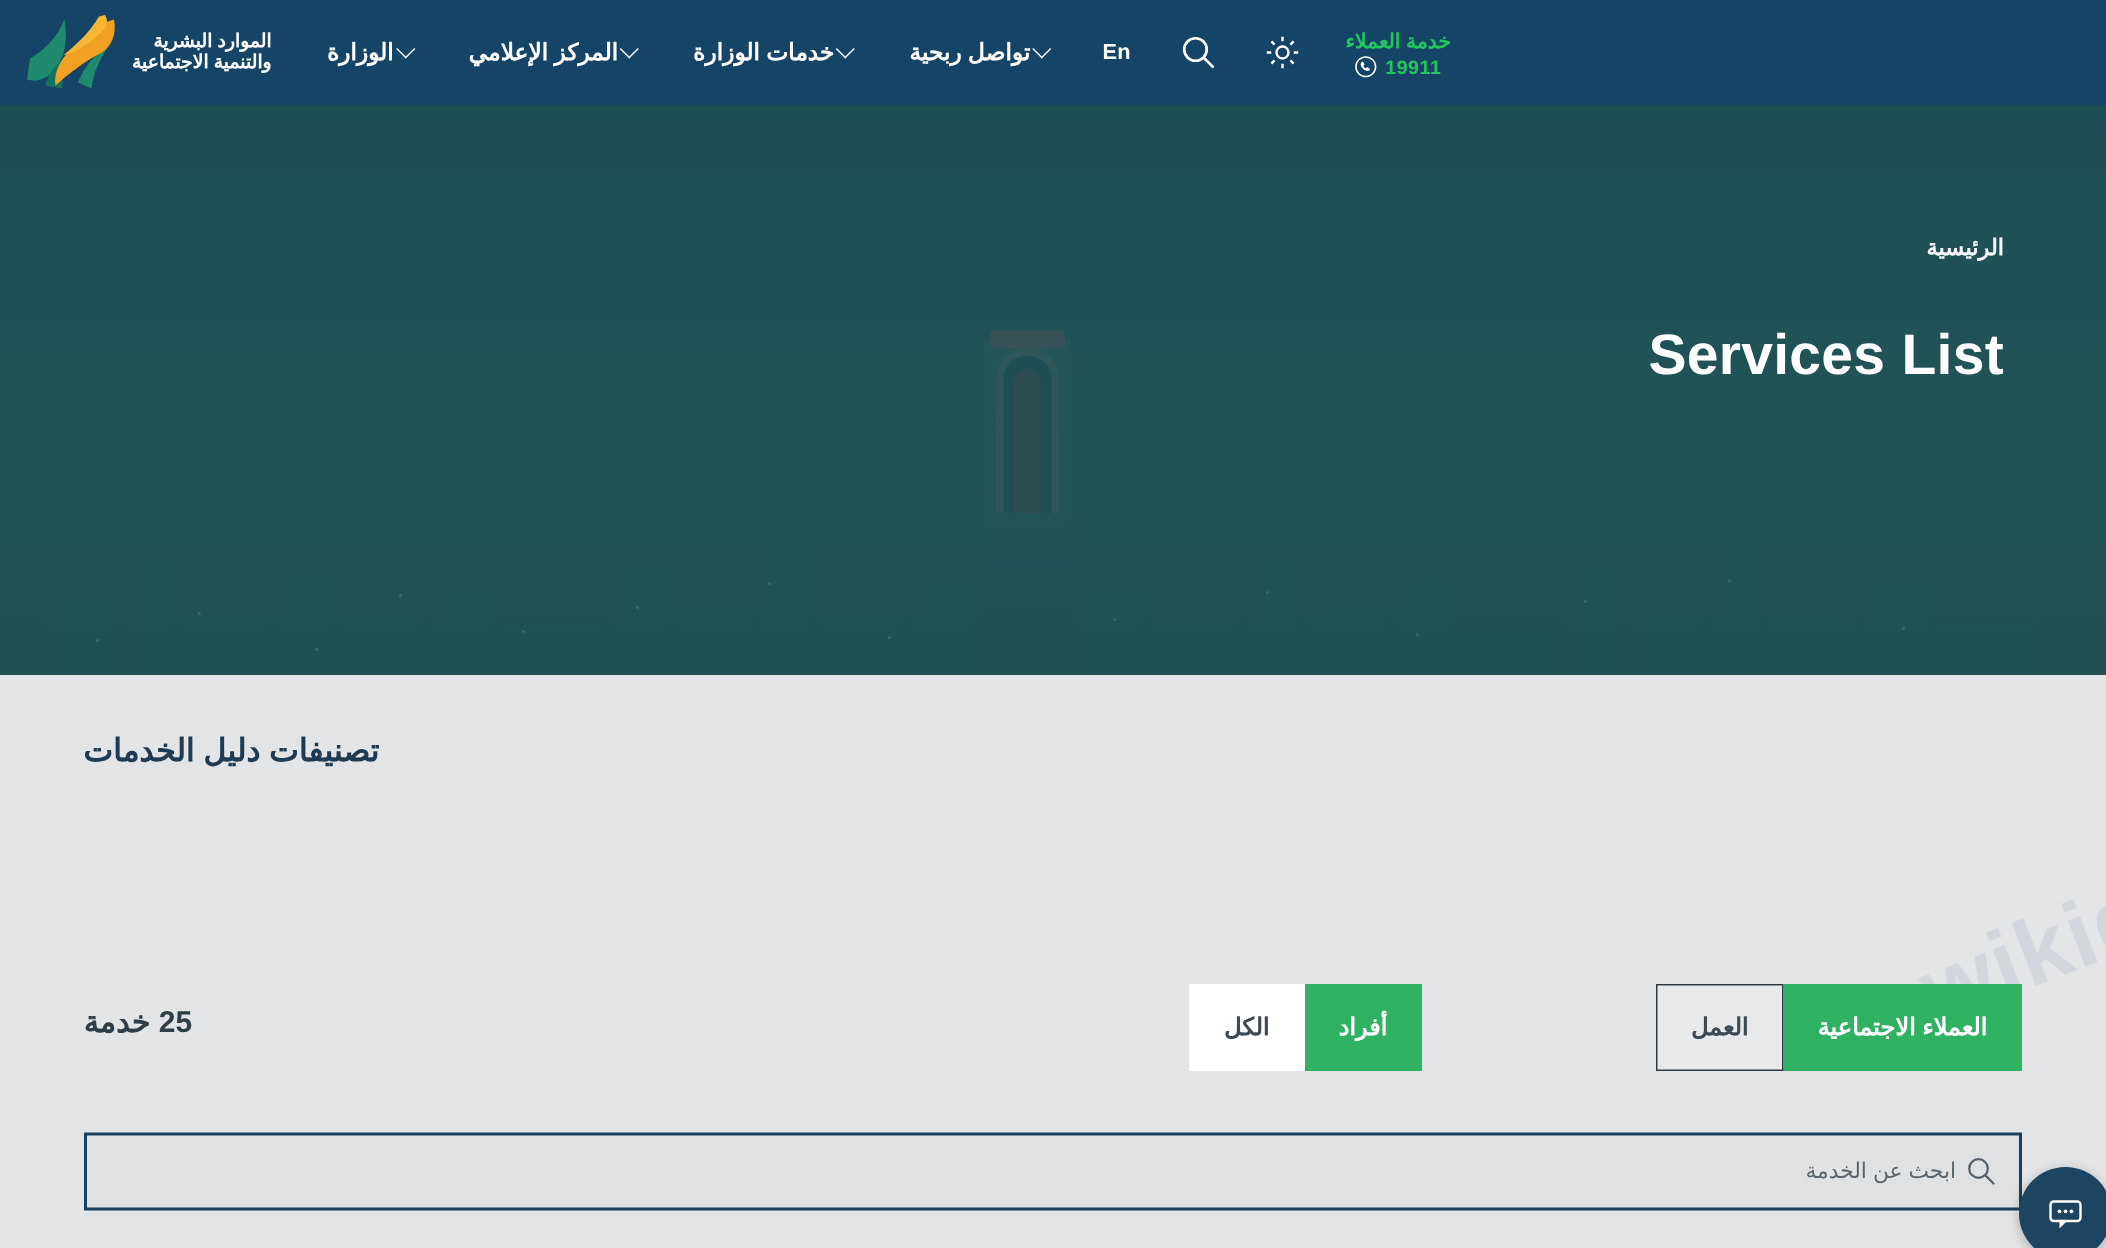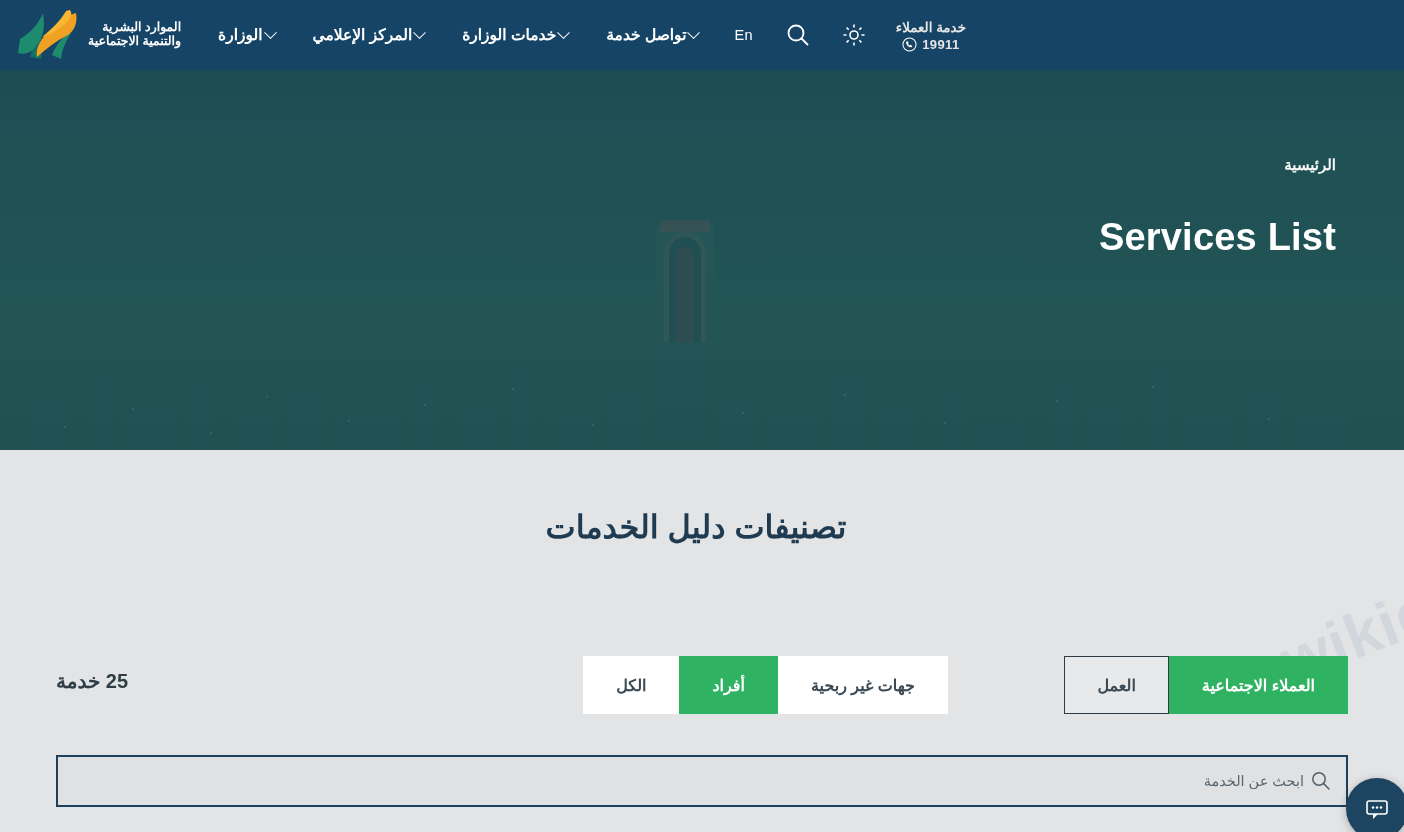--- a/index.html
+++ b/index.html
@@ -39,25 +39,25 @@
     display:flex; flex-direction:row-reverse; align-items:center;
     gap:3px; color:#ffffff; font-size:15.5px; font-weight:600;
     padding:0 19px; height:70px; cursor:pointer; white-space:nowrap;
   }
   .navitem .caret {
     display:inline-block; width:9px; height:9px;
     border-right:1.8px solid #fff; border-bottom:1.8px solid #fff;
     transform:rotate(45deg) translate(-2px,-2px);
     opacity:.95;
   }
-  .nav-en { padding:0 17px; font-size:14.5px; font-weight:400; letter-spacing:.3px; }
+  .nav-en { padding:0 17px; font-size:14.5px; font-weight:700; letter-spacing:.3px; }
   .nav-icon { padding:0 15px; display:flex; align-items:center; justify-content:center; height:70px; cursor:pointer; }
   .cs-block {
     display:flex; flex-direction:column; align-items:center;
-    color:#e5e5e5; margin-right:14px; margin-left:14px; gap:2px; cursor:pointer;text-align:right;
+    color:#22c55e; margin-right:14px; margin-left:14px; gap:2px; cursor:pointer;text-align:right;
   }
   .cs-title { font-size:13.5px; font-weight:700; white-space:nowrap; }
   .cs-phone {
     display:flex; flex-direction:row-reverse; align-items:center; gap:5px;
     font-size:13px; font-weight:700; letter-spacing:.4px;
   }
 
   
   .hero {
     position:absolute; top:70px; left:0; width:1404px; height:380px;
@@ -134,22 +134,22 @@
     position:absolute; top:-200px; left:-120px; right:-120px;
     transform:rotate(-21deg);
     display:flex; flex-direction:column; gap:46px;
   }
   .wm-top-inner .wm-row { color:#cfd9e4; opacity:.30; }
 
   .section {
     position:relative; z-index:5; padding-right:68px; padding-left:56px;
   }
   .sec-title {
-    margin-top:58px; text-align:center;
-    font-size:32px; font-weight:700; color:#1f3b52; letter-spacing:.2px;
+    margin-top:38px; text-align:left;
+    font-size:21px; font-weight:700; color:#1f3b52; letter-spacing:.2px;
   }
 
   
   .filterbar {
     position:absolute; top:656px; left:0; width:1404px; height:58px;
     z-index:10;
   }
   .count-wrap {
     position:absolute; left:56px; top:13px;
     font-size:20px; font-weight:700; color:#2f3d47; direction:rtl;
@@ -158,21 +158,21 @@
   .tabgroup {
     position:absolute; display:flex; flex-direction:row-reverse;
     height:58px;
   }
   .group-right { right:56px; top:0; }
   .group-mid   { right:456px; top:0; }
 
   .tab {
     display:flex; align-items:center; justify-content:center;
     font-size:16px; font-weight:600; cursor:pointer; white-space:nowrap;
-    height:58px; padding:0 32px; background:#ffffff; color:#3b4a55;
+    height:58px; padding:0 22px; background:#ffffff; color:#3b4a55;
     border:1px solid #d8dadb;
   }
   .tab.gray { background:#e8e9ea; border:1px solid #2f3c46; }
   .tab.outline-green { background:#e8e9ea; border:1px solid #3eb370; }
   .tab.active { background:#2fb262; color:#ffffff; border:1px solid #2fb262; }
   .tab.plain { background:#ffffff; border:1px solid #ffffff; }
 
   
   .searchwrap {
     position:absolute; top:755px; left:56px; width:1292px; height:52px;
@@ -229,21 +229,21 @@
       </div>
       <div class="navitem">
         <span>المركز الإعلامي</span>
         <span class="caret"></span>
       </div>
       <div class="navitem">
         <span>خدمات الوزارة</span>
         <span class="caret"></span>
       </div>
       <div class="navitem">
-        <span>تواصل خدمة</span>
+        <span>تواصل ربحية</span>
         <span class="caret"></span>
       </div>
 
       <div class="navitem nav-en">
         <span>En</span>
       </div>
 
       <div class="nav-icon">
         <svg width="26" height="26" viewBox="0 0 26 26" aria-hidden="true">
           <circle cx="11" cy="11" r="7.5" fill="none" stroke="#ffffff" stroke-width="1.8"></circle>
@@ -375,23 +375,20 @@
       </div>
     </div>
 
     <div class="tabgroup group-mid">
       <div class="tab plain">
         <span>الكل</span>
       </div>
       <div class="tab active">
         <span>أفراد</span>
       </div>
-      <div class="tab plain">
-        <span>جهات غير ربحية</span>
-      </div>
     </div>
   </div>
 
   <div class="searchwrap">
     <div class="searchbox">
       <input class="search-input" type="text" placeholder="ابحث عن الخدمة" style="">
       <span class="mag">
         <svg width="22" height="22" viewBox="0 0 22 22" aria-hidden="true">
           <circle cx="9" cy="9" r="6.2" fill="none" stroke="#3c4a55" stroke-width="1.5"></circle>
           <line x1="13.6" y1="13.6" x2="19" y2="19" stroke="#3c4a55" stroke-width="1.5" stroke-linecap="round"></line>

